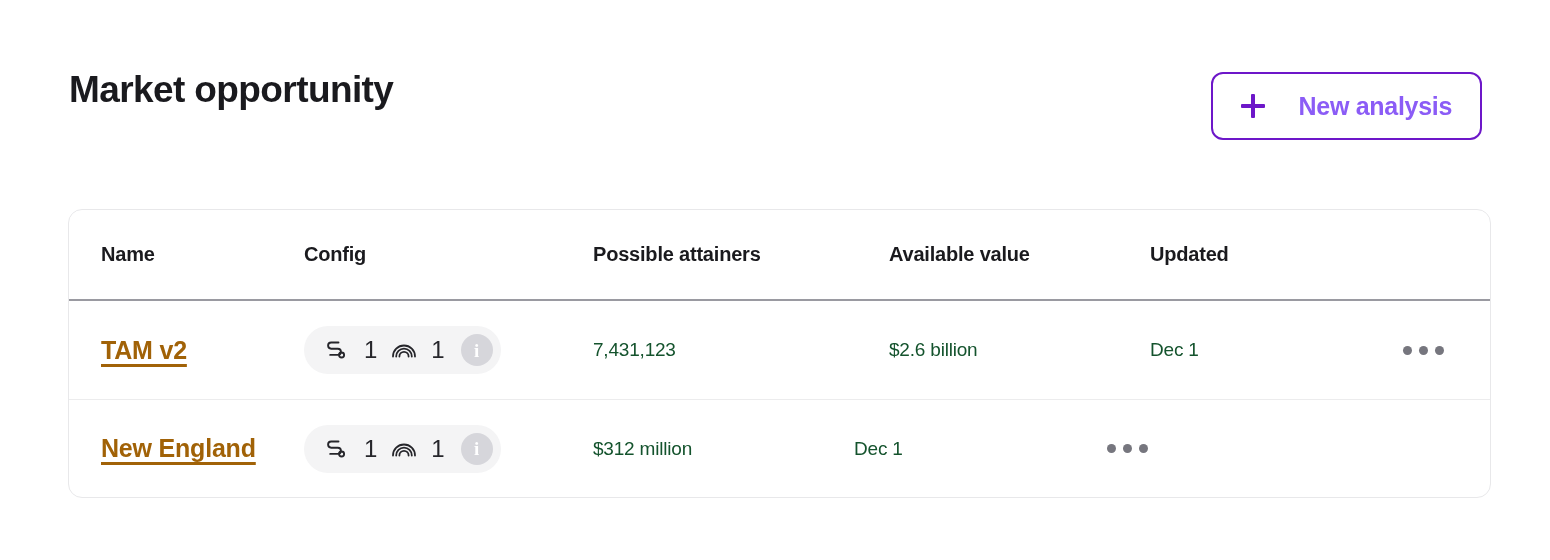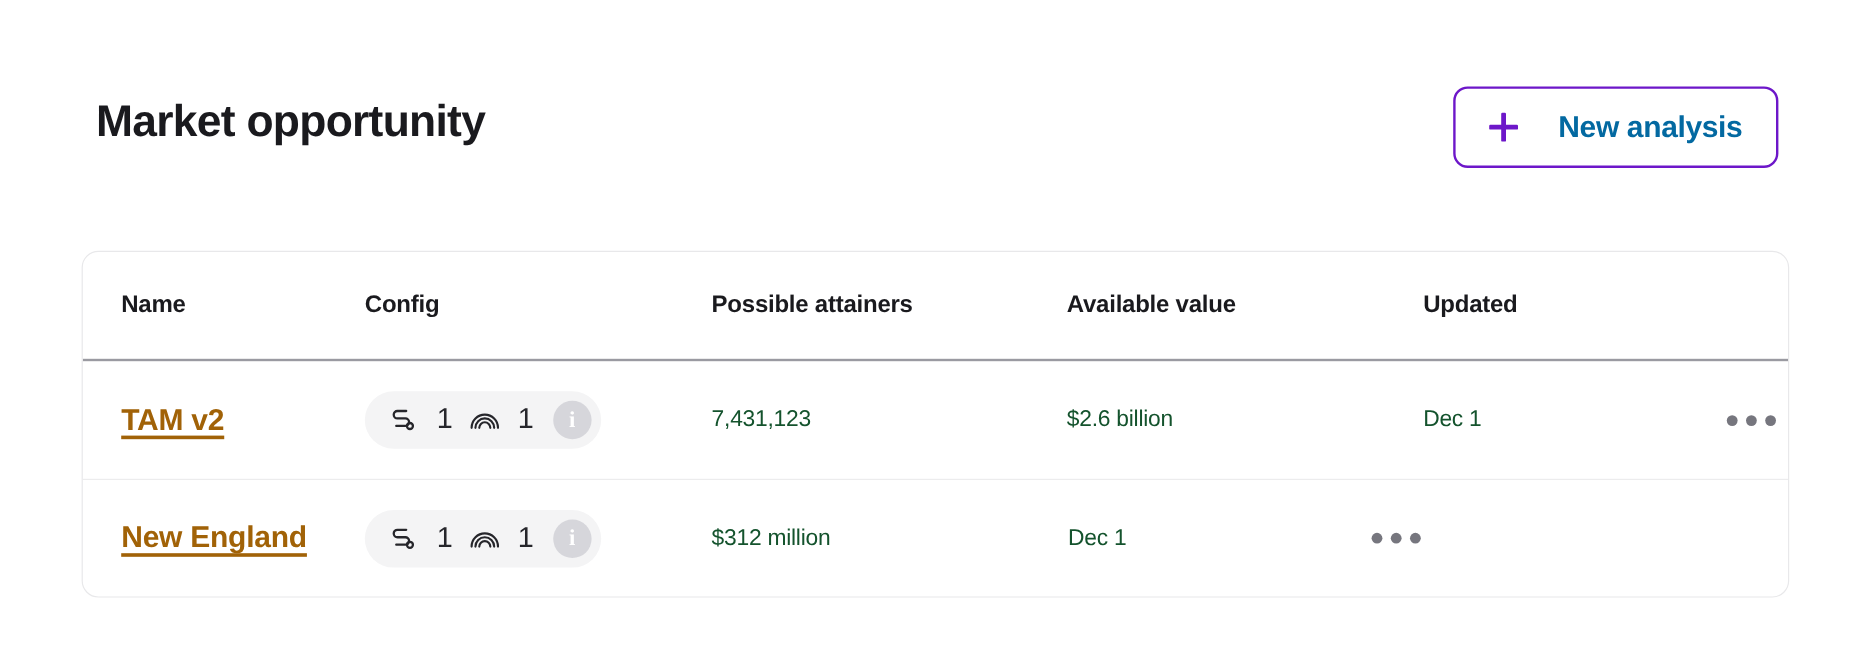--- a/index.html
+++ b/index.html
@@ -31,21 +31,21 @@
     position: absolute;
     left: 64px;
     top: 62px;
     right: 64px;
     height: 80px;
   }
   .page-title {
     position: absolute;
     left: 0;
     top: 0;
-    margin: 12px;
+    margin: 1px;
     font-size: 37px;
     line-height: 46px;
     font-weight: 700;
     letter-spacing: -0.6px;
     color: #1a1a1e;
     white-space: nowrap;
   }
   .new-analysis-btn {
     position: absolute;
     right: 0;
@@ -78,21 +78,21 @@
   .plus-icon::before {
     left: 0; top: 10px; width: 24px; height: 4px;
   }
   .plus-icon::after {
     top: 0; left: 10px; height: 24px; width: 4px;
   }
   .new-analysis-label {
     font-size: 25px;
     font-weight: 700;
     letter-spacing: -0.3px;
-    color: #0369a1;
+    color: #8b5cf6;
     white-space: nowrap;
     margin-left: 20px;
   }
 
   
   .table-card {
     position: absolute;
     left: 64px;
     top: 205px;
     width: 1423px;
@@ -116,21 +116,21 @@
     height: 98px;
   }
   .t-body-row + .t-body-row {
     border-top: 1px solid #ececed;
   }
 
   .c-name    { width: 235px; padding-left: 32px; box-sizing: border-box; }
   .c-config  { width: 289px; box-sizing: border-box; }
   .c-attain  { width: 296px; box-sizing: border-box; }
   .c-value   { width: 261px; box-sizing: border-box; }
-  .c-updated { width: 247px; box-sizing: border-box; margin-left: 36px; }
+  .c-updated { width: 247px; box-sizing: border-box; }
   .c-actions { flex: 1; display: flex; justify-content: flex-start; box-sizing: border-box; }
 
   .th {
     font-size: 20px;
     font-weight: 700;
     color: #1a1a1e;
     letter-spacing: -0.2px;
     white-space: nowrap;
   }
   .td {

